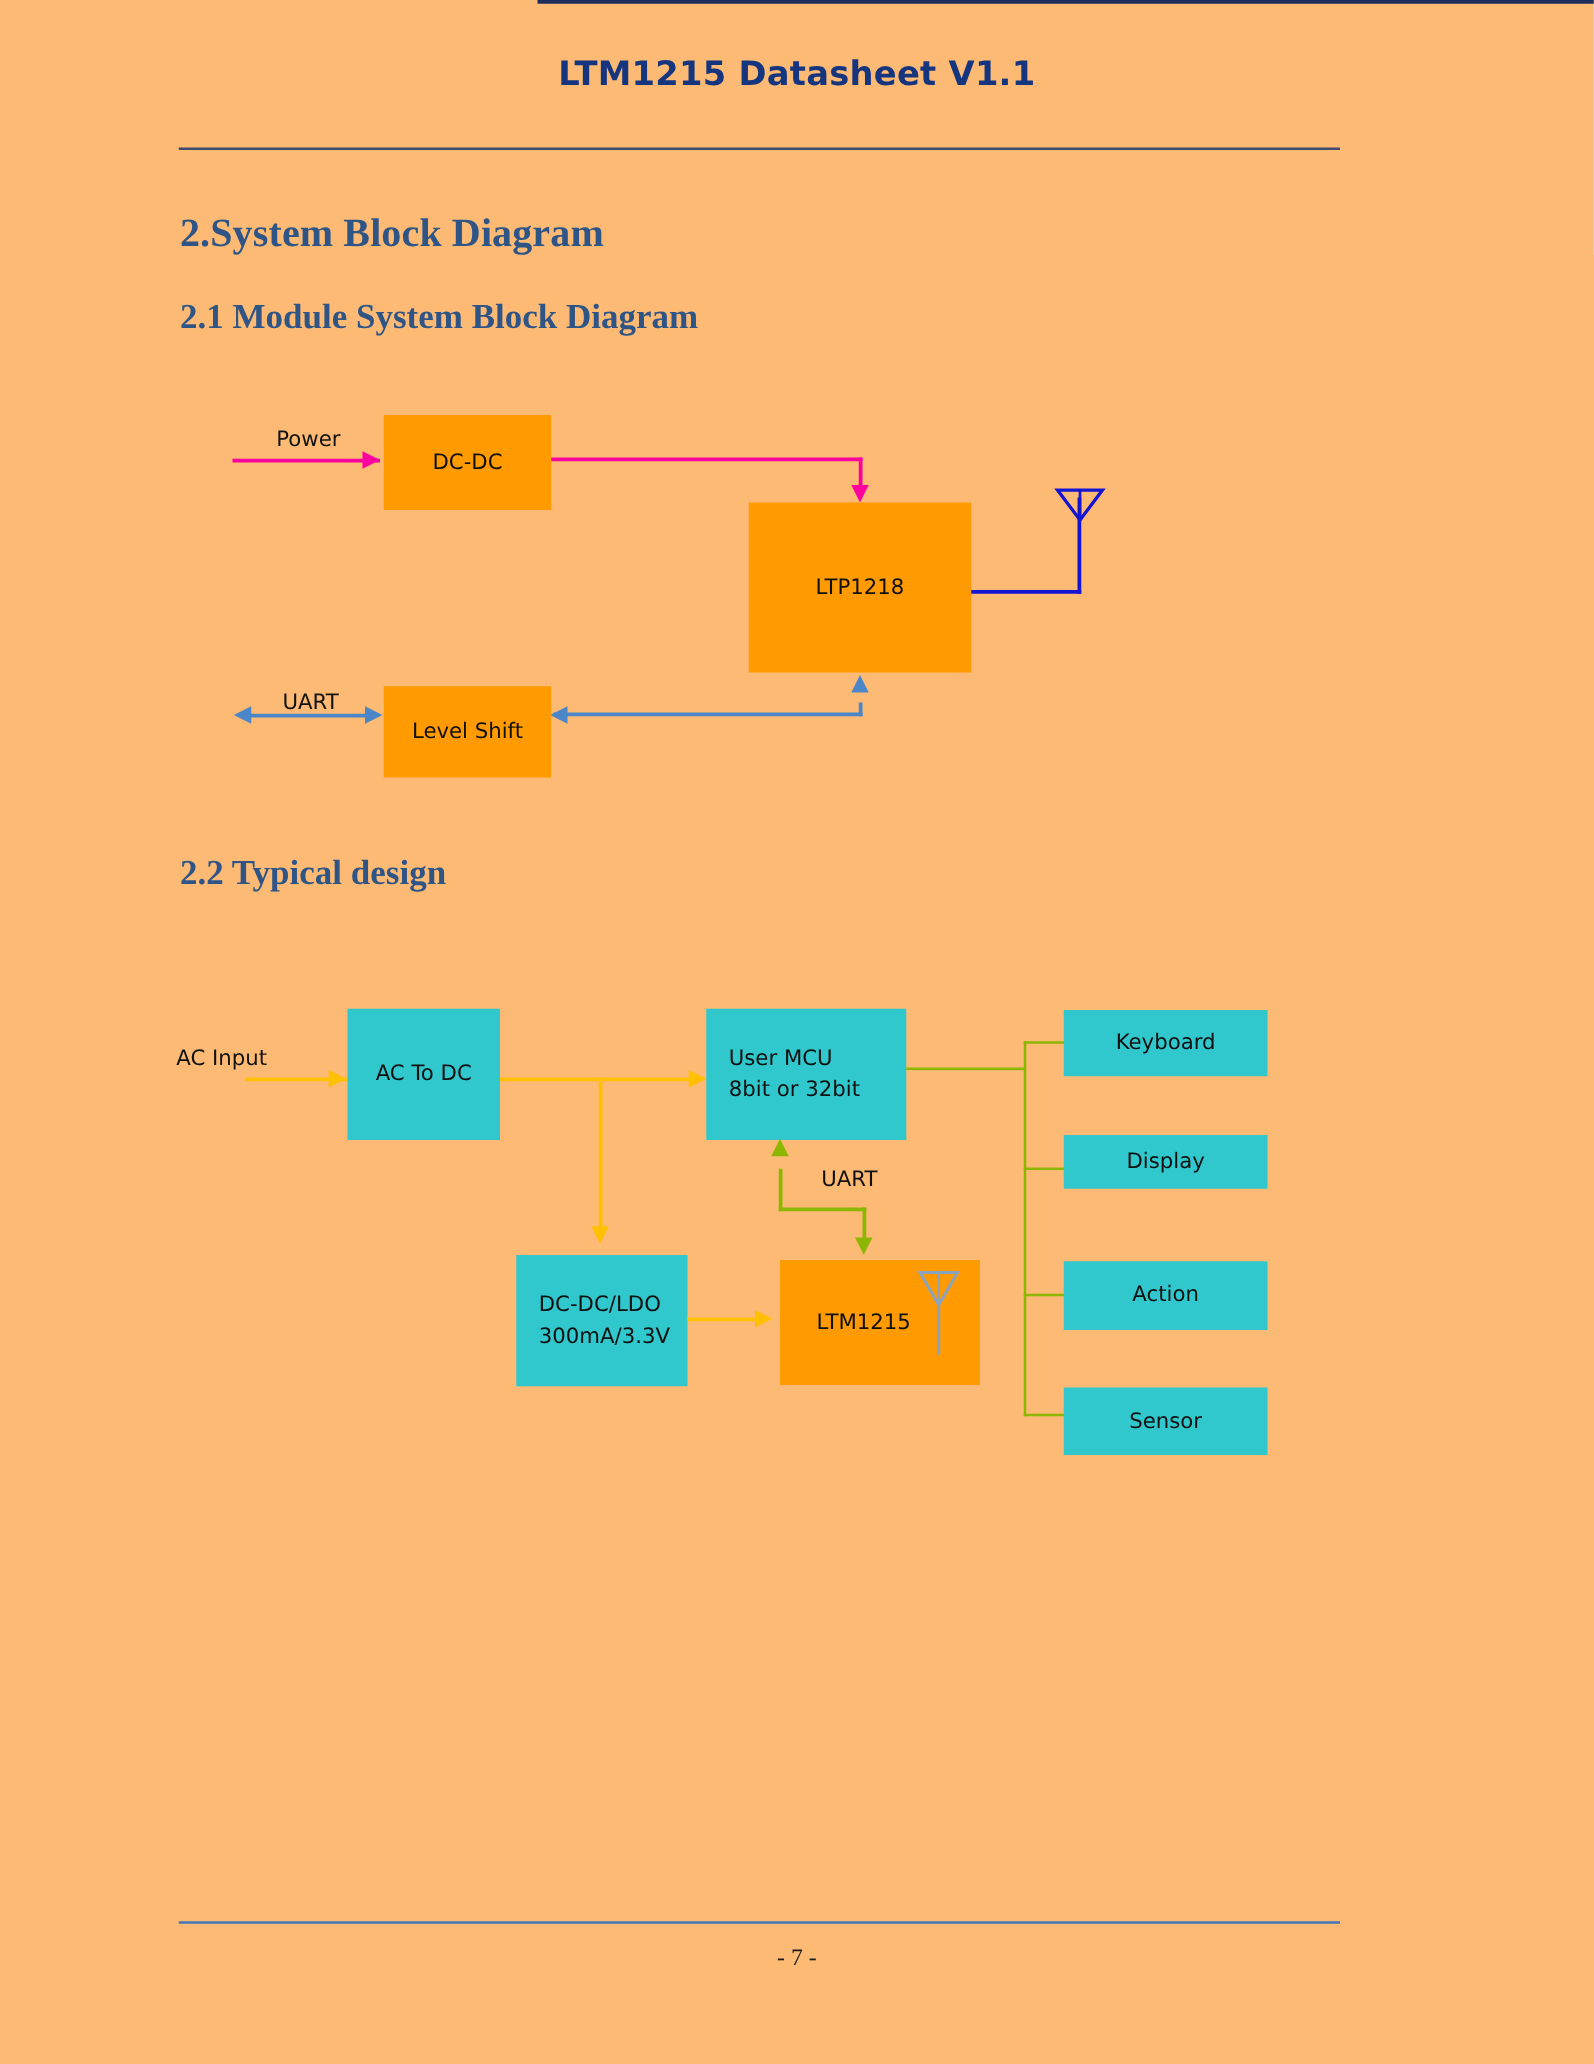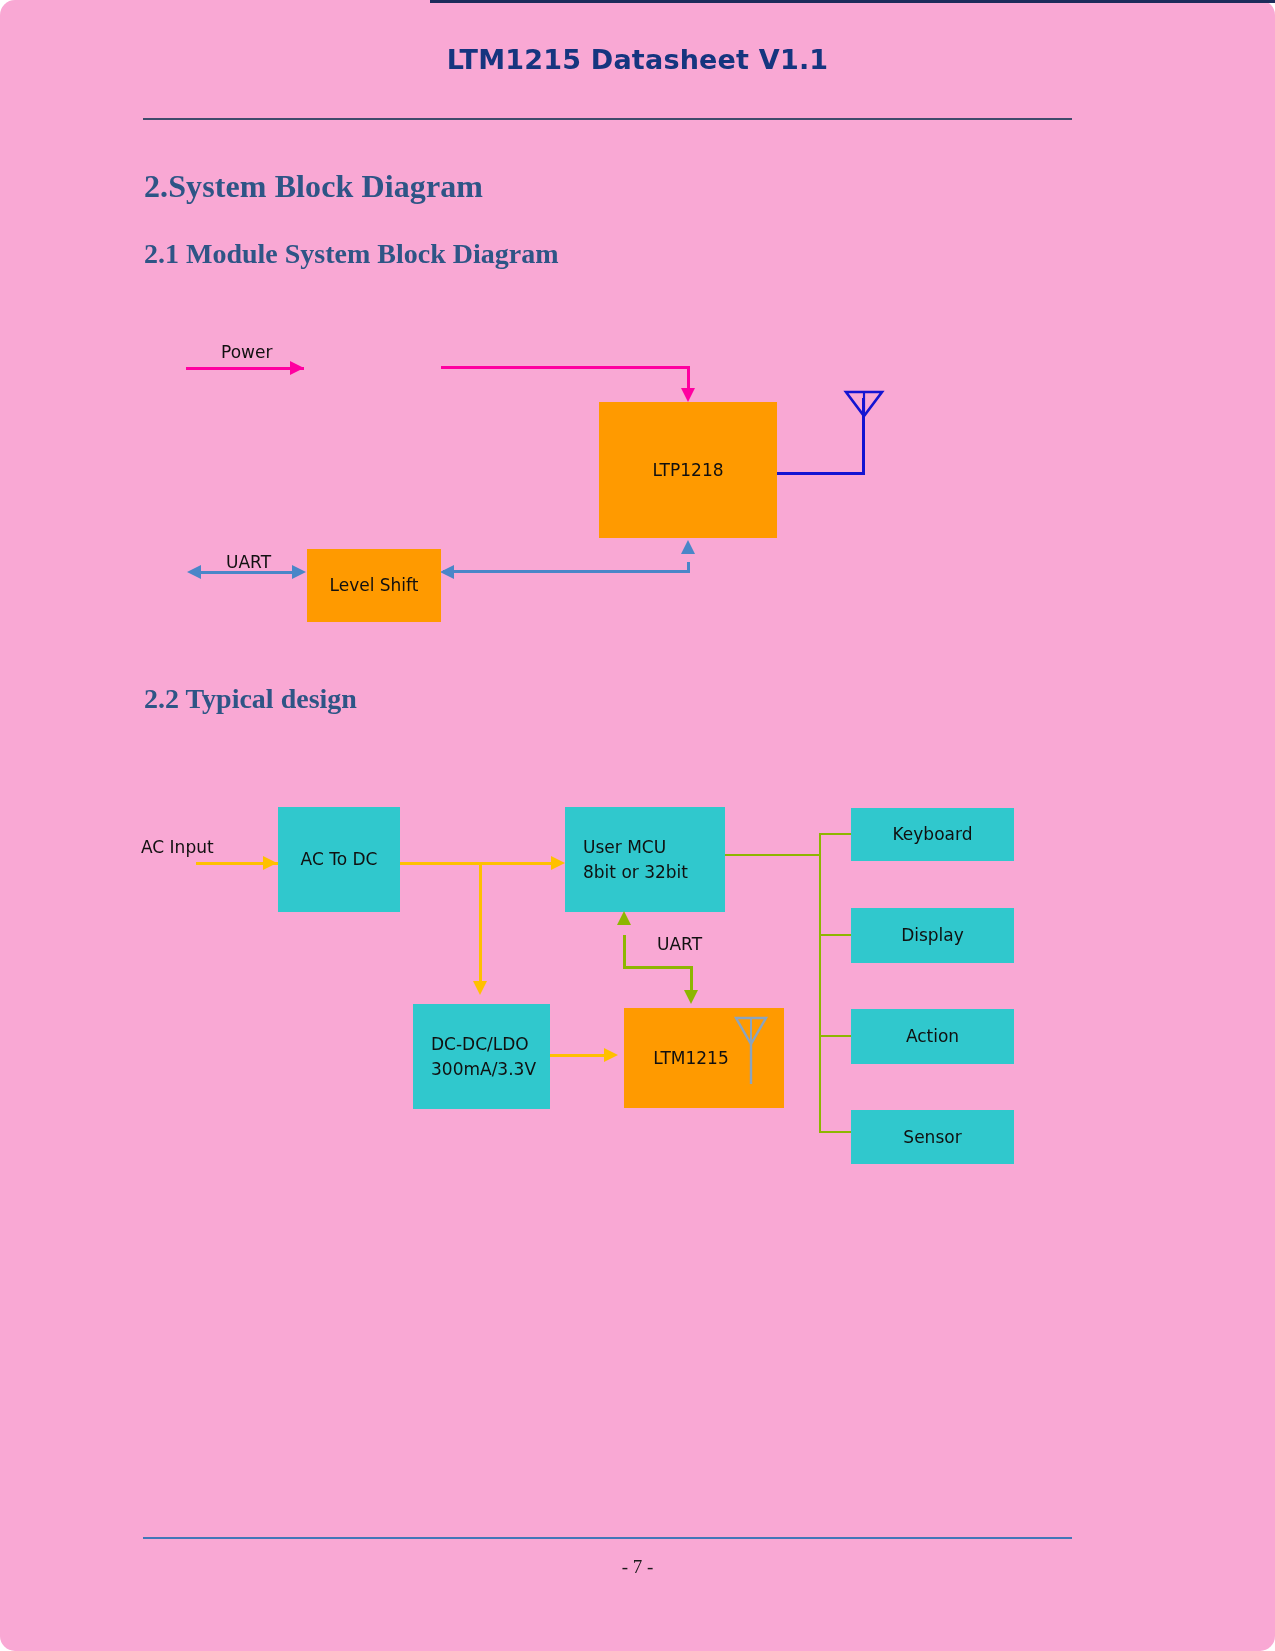--- a/index.html
+++ b/index.html
@@ -12,22 +12,21 @@
     height: 1651px;
     position: relative;
     font-family: "Liberation Sans", sans-serif;
     overflow: hidden;
   }
 
   
   .page {
     position: absolute;
     inset: 0;
-    background: #f9a8d4;
-    border-radius: 15px;
+    background: #fdba74;
   }
 
   
   .top-edge-rule {
     position: absolute;
     left: 430px;
     top: 0px;
     width: 845px;
     height: 3px;
     background: #1c2c5b;
@@ -161,20 +160,23 @@
   <div class="h1">2.System Block Diagram</div>
   <div class="h2-a">2.1 Module System Block Diagram</div>
 
   <div class="fig" style="left:0;top:0;width:1275px;height:1478px;">
 
     <div class="lbl" style="left:221px;top:342px;">Power</div>
 
     <div class="ln" style="left:186px;top:367px;width:118px;height:3px;background:#ff00a0;"></div>
     <div class="ah right" style="left:290px;top:361px;border-left:14px solid #ff00a0;"></div>
 
+    <div class="blk orange" style="left:307px;top:332px;width:134px;height:76px;">
+      <span class="blk-line">DC-DC</span>
+    </div>
 
     <div class="ln" style="left:441px;top:366px;width:249px;height:3px;background:#ff00a0;"></div>
     <div class="ln" style="left:687px;top:366px;width:3px;height:25px;background:#ff00a0;"></div>
     <div class="ah down" style="left:681px;top:388px;border-top:14px solid #ff00a0;"></div>
 
     <div class="blk orange" style="left:599px;top:402px;width:178px;height:136px;">
       <span class="blk-line">LTP1218</span>
     </div>
 
     <div class="ln" style="left:777px;top:472px;width:88px;height:3px;background:#1414d2;"></div>
@@ -256,21 +258,21 @@
     <div class="ln" style="left:819px;top:833px;width:2px;height:300px;background:#8db600;"></div>
 
     <div class="ln" style="left:819px;top:833px;width:33px;height:2px;background:#8db600;"></div>
     <div class="ln" style="left:819px;top:934px;width:33px;height:2px;background:#8db600;"></div>
     <div class="ln" style="left:819px;top:1035px;width:33px;height:2px;background:#8db600;"></div>
     <div class="ln" style="left:819px;top:1131px;width:33px;height:2px;background:#8db600;"></div>
 
     <div class="blk teal" style="left:851px;top:808px;width:163px;height:53px;">
       <span class="blk-line">Keyboard</span>
     </div>
-    <div class="blk teal" style="left:851px;top:908px;width:163px;height:55px;">
+    <div class="blk teal" style="left:851px;top:908px;width:163px;height:43px;">
       <span class="blk-line">Display</span>
     </div>
     <div class="blk teal" style="left:851px;top:1009px;width:163px;height:55px;">
       <span class="blk-line">Action</span>
     </div>
     <div class="blk teal" style="left:851px;top:1110px;width:163px;height:54px;">
       <span class="blk-line">Sensor</span>
     </div>
   </div>
 

